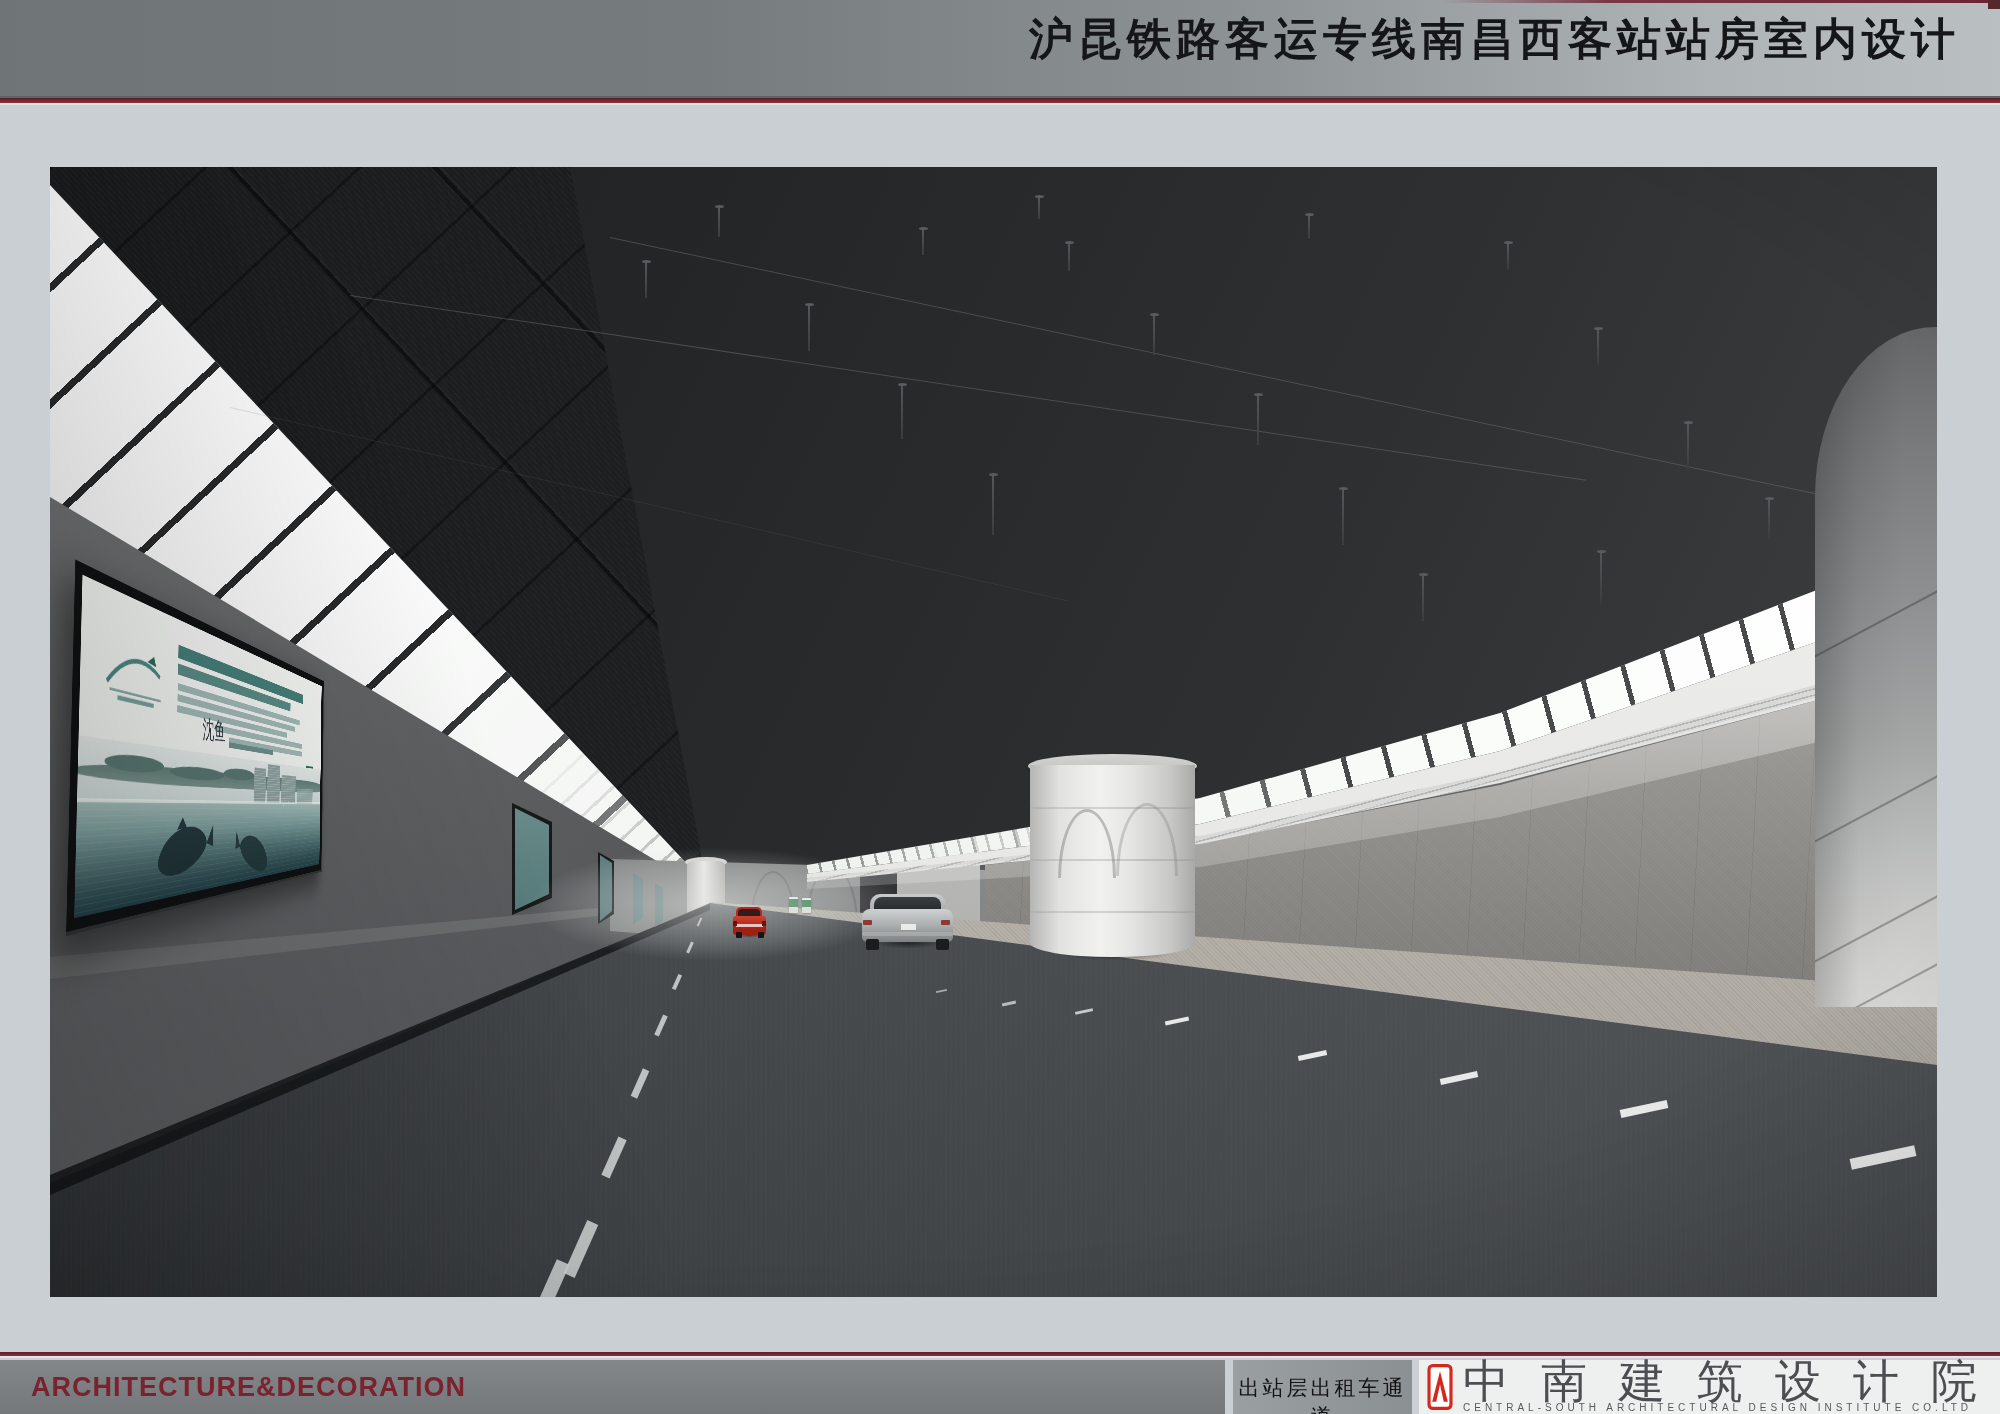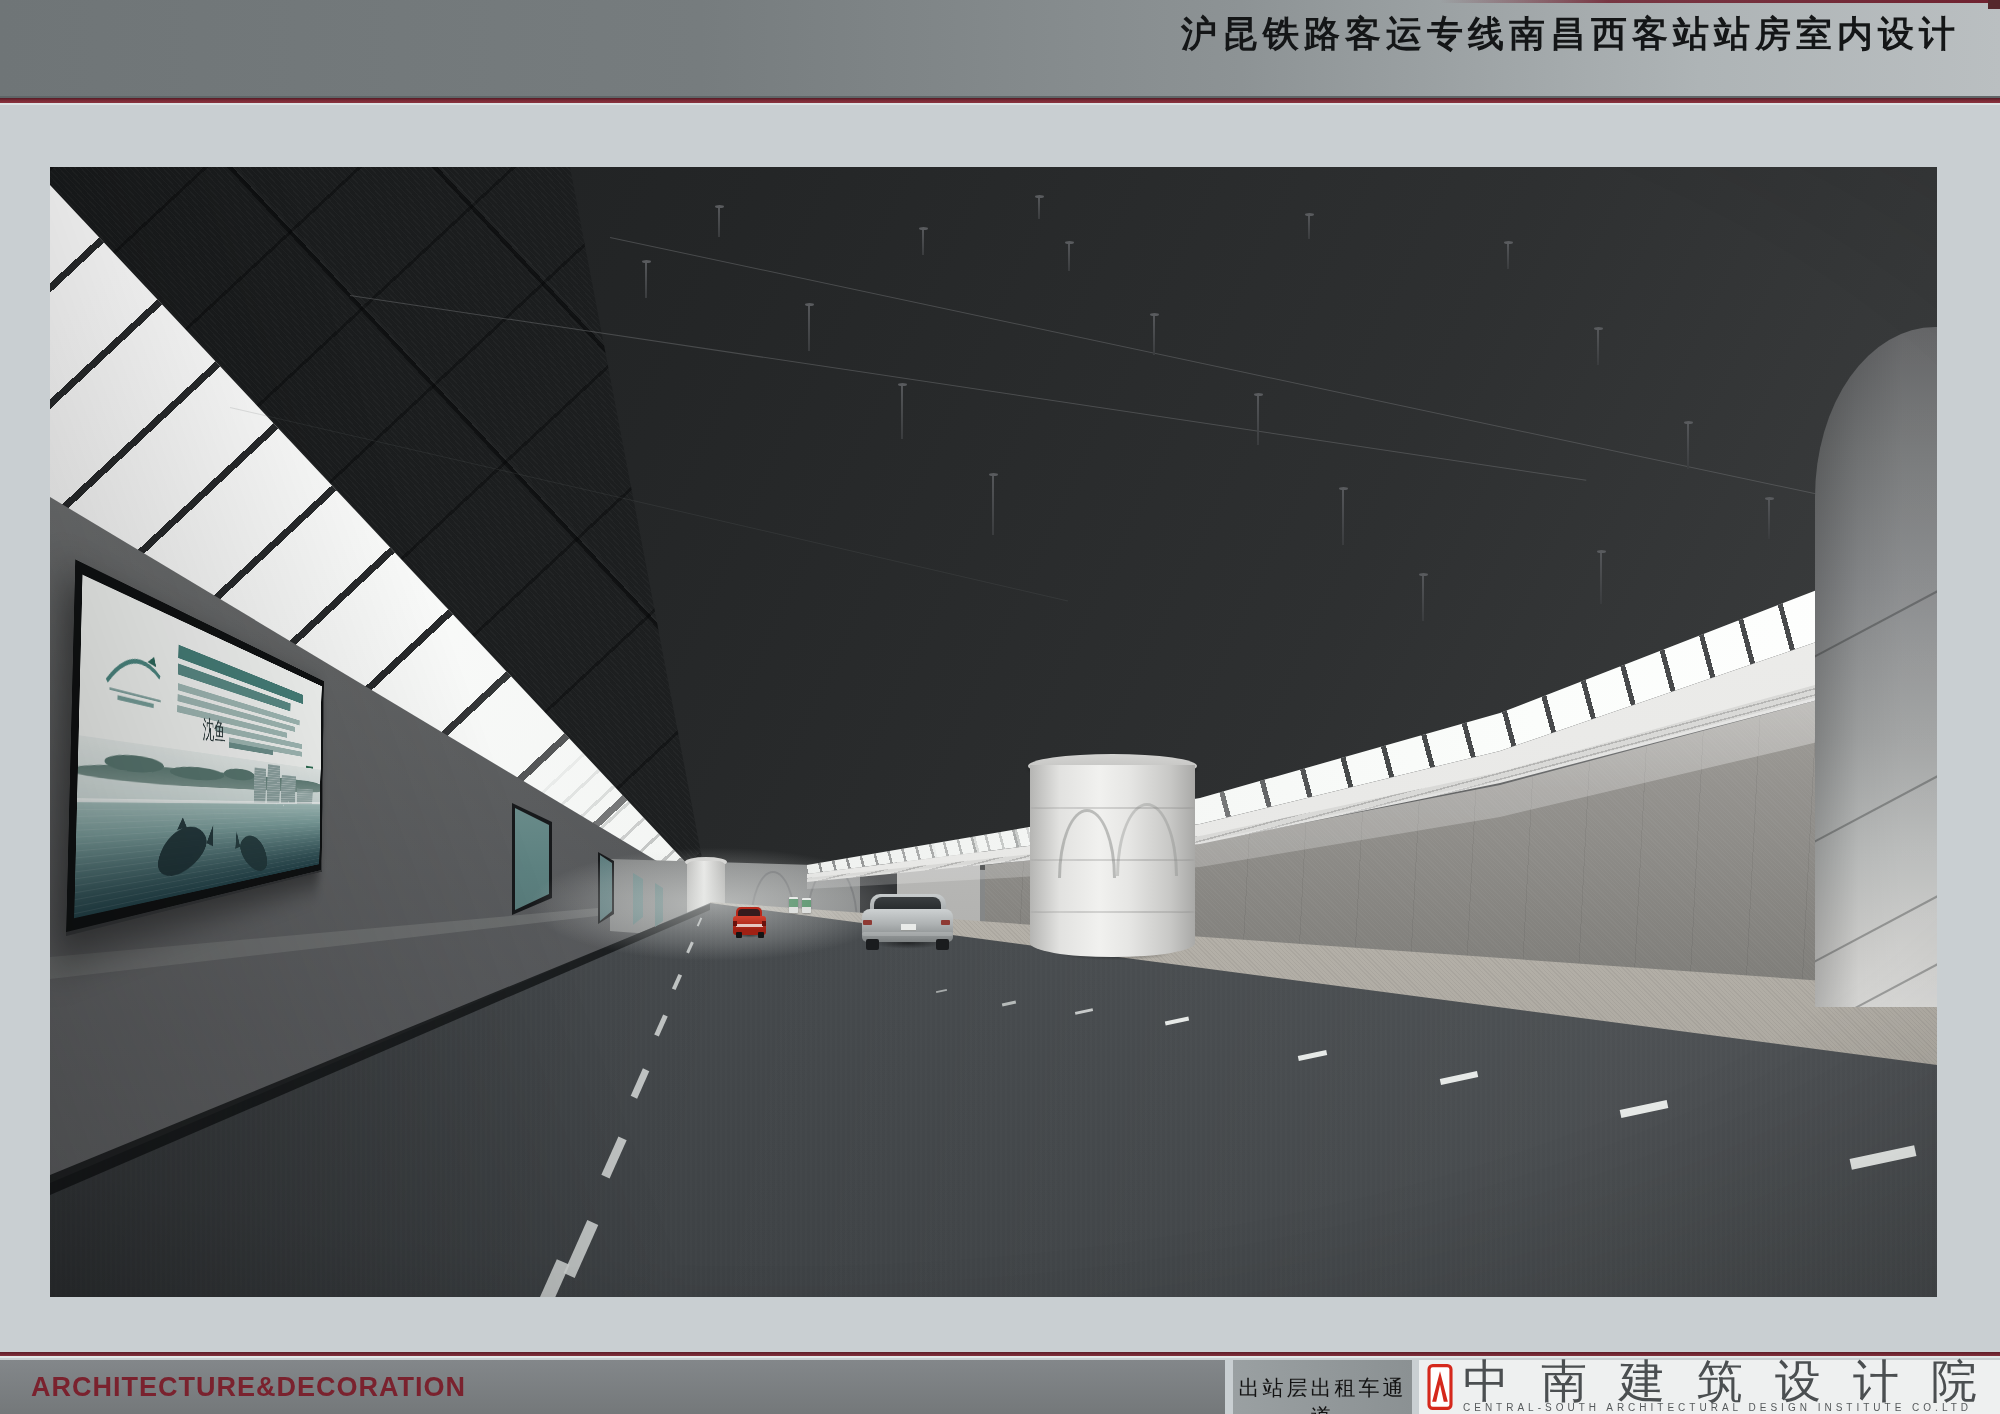--- a/index.html
+++ b/index.html
@@ -6,21 +6,21 @@
   .page{position:relative;width:2000px;height:1414px;background:#c9cfd2;overflow:hidden;
         font-family:"Liberation Sans",sans-serif;}
 
   
   .hdr{position:absolute;left:0;top:0;width:2000px;height:96px;
        background:linear-gradient(90deg,#6f7577 0%,#767c7e 35%,#8d9395 62%,#aeb4b6 85%,#babfc1 100%);
        border-bottom:2px solid #5f6567;}
   .hdr-topline{position:absolute;right:0;top:0;width:560px;height:3px;
        background:linear-gradient(to right,rgba(111,34,48,0),rgba(111,34,48,.85) 30%,#6f2230);}
   .hdr-corner{position:absolute;right:0;top:0;width:12px;height:9px;background:#55282c;}
-  .hdr-title{position:absolute;right:40px;top:10px;font-size:36px;font-weight:bold;
+  .hdr-title{position:absolute;right:40px;top:10px;font-size:44px;font-weight:bold;
        letter-spacing:5px;color:#141617;white-space:nowrap;}
   .hdr-pinyin{position:absolute;right:8px;top:60px;font-size:27px;font-weight:bold;
        letter-spacing:0;color:#3f4446;white-space:nowrap;}
   .hdr-rule{position:absolute;left:0;top:98px;width:2000px;height:5px;
        background:linear-gradient(to bottom,#571c26,#7c2b36 55%,#8a3340);
        box-shadow:0 2px 0 #dde3e4;}
 
   
   .render{position:absolute;left:50px;top:167px;width:1887px;height:1130px;overflow:hidden;
           background:#2a2c2d;}

